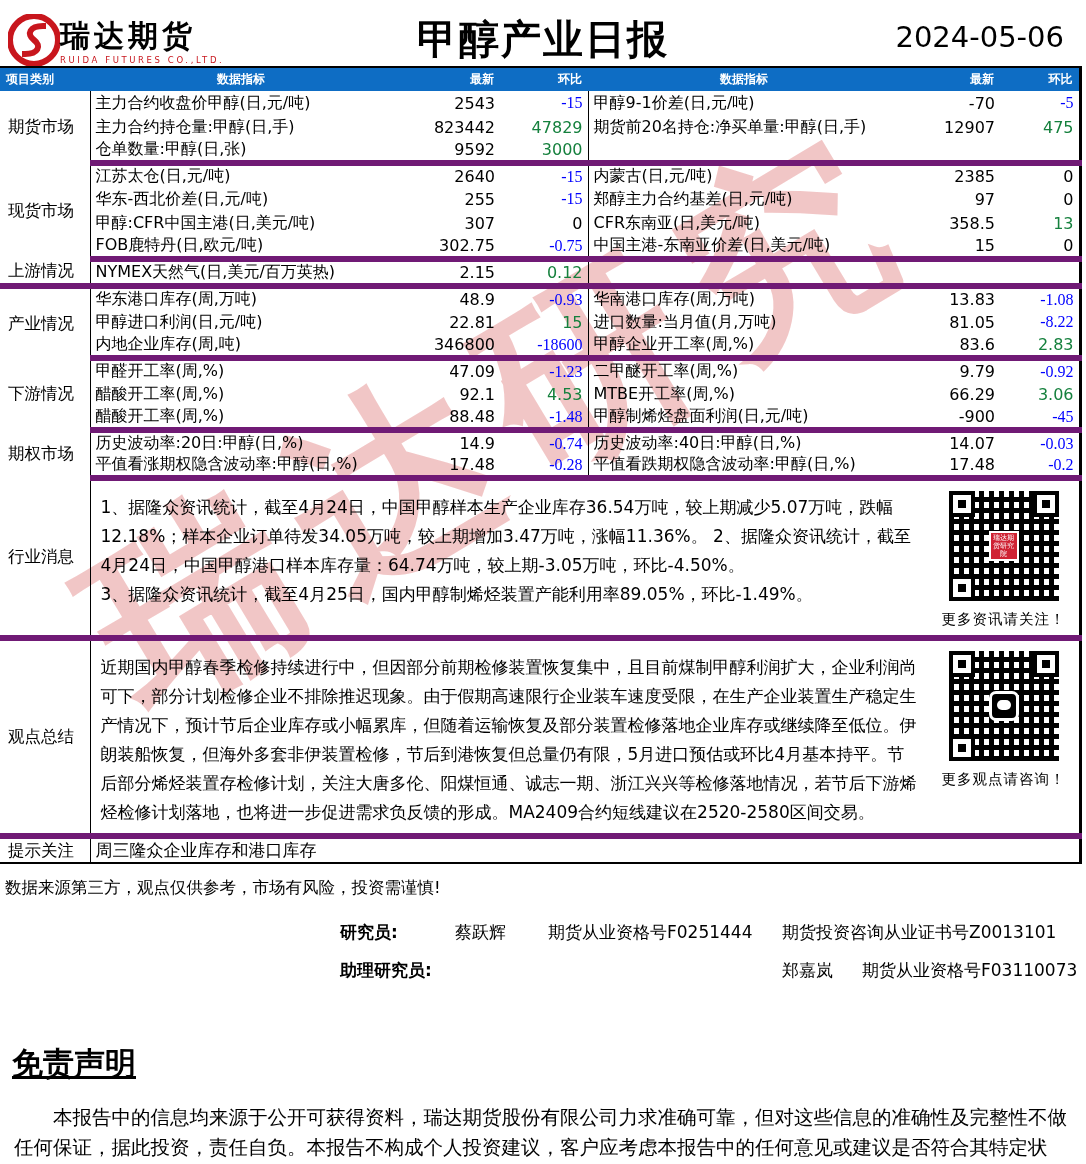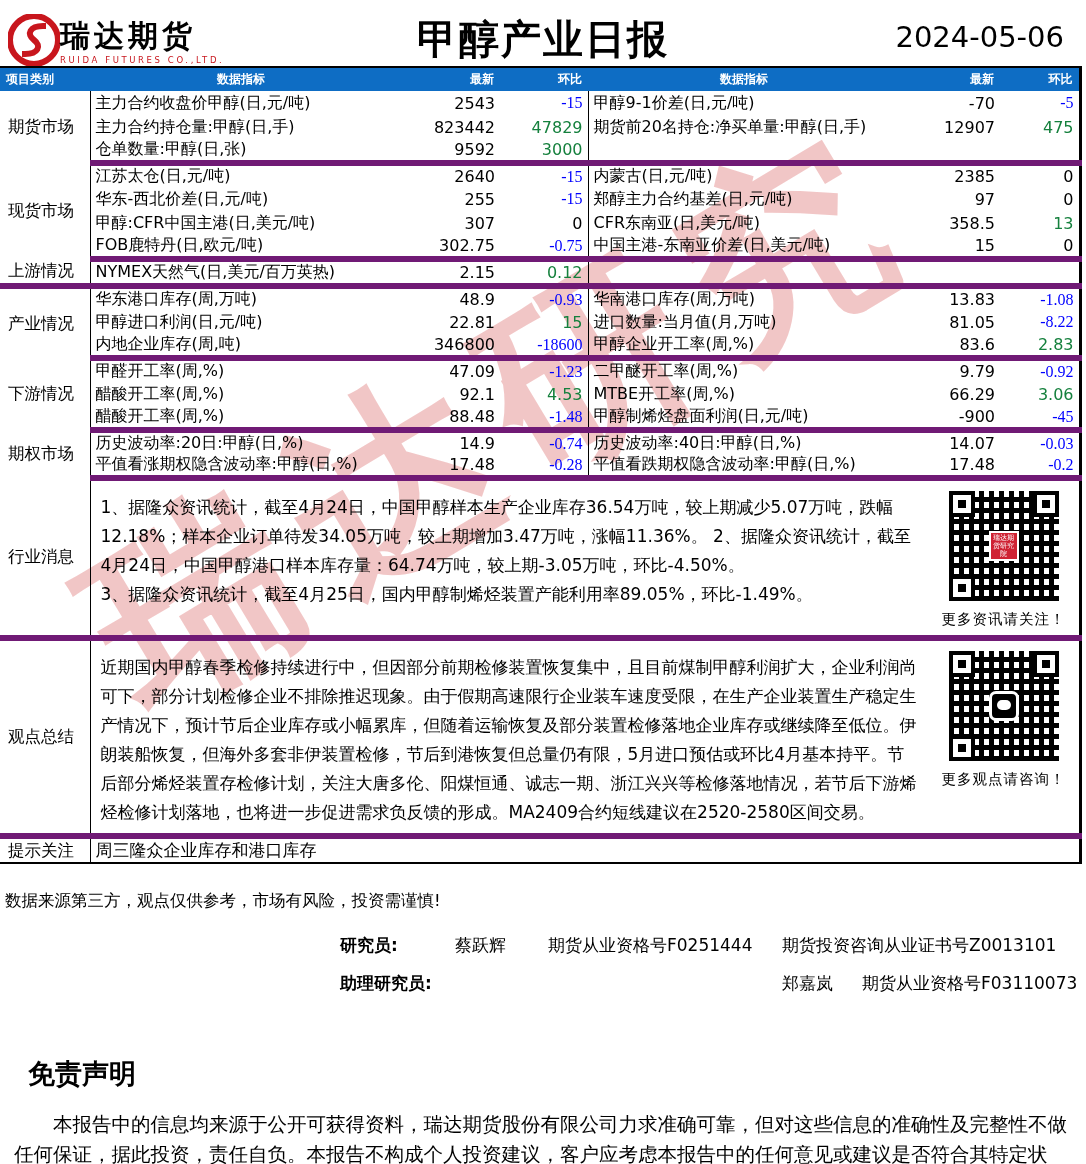--- a/index.html
+++ b/index.html
@@ -61,33 +61,33 @@
   .qr .badge { position:absolute; left:50%; top:50%; transform:translate(-50%,-50%);
     width:30px; height:30px; }
   .badge.red { background:#cf2233; border:2px solid #fff; color:#fff; font-size:7px; line-height:8px;
     display:flex; align-items:center; justify-content:center; text-align:center; }
   .badge.chat { background:#000; border:3px solid #fff; border-radius:7px; position:relative; }
   .badge.chat::before { content:""; position:absolute; left:5px; top:6px; width:14px; height:10px;
     background:#fff; border-radius:7px; }
   .qr-cap { font-size:14.5px; margin-top:9px; letter-spacing:1px; }
 
   
-  .footnote { font-size:16.5px; padding:26px 0 0 5px; }
+  .footnote { font-size:16.5px; padding:13px 0 0 5px; }
   .researchers { position:relative; height:86px; margin-top:16px; font-size:17px; }
   .researchers .b { font-weight:bold; }
   .r-lbl1 { position:absolute; left:340px; top:6px; }
   .r-name1 { position:absolute; left:455px; top:6px; }
   .r-cert1 { position:absolute; left:548px; top:6px; }
   .r-cert1b { position:absolute; left:782px; top:6px; }
   .r-lbl2 { position:absolute; left:340px; top:44px; }
   .r-name2 { position:absolute; left:782px; top:44px; }
   .r-cert2 { position:absolute; left:862px; top:44px; }
 
   .disclaimer { margin-top:42px; }
-  .disc-h { font-size:27px; font-weight:bold; margin-left:28px; }
+  .disc-h { font-size:31px; font-weight:bold; margin-left:12px;text-decoration:underline; }
   .disc-p { font-size:19.5px; line-height:29.5px; margin:18px 18px 0 14px; text-indent:2em; }
 </style>
 </head>
 <body>
 
 <div class="watermark">瑞达研究</div>
 
 <div class="page">
 
   <div class="hdr">

